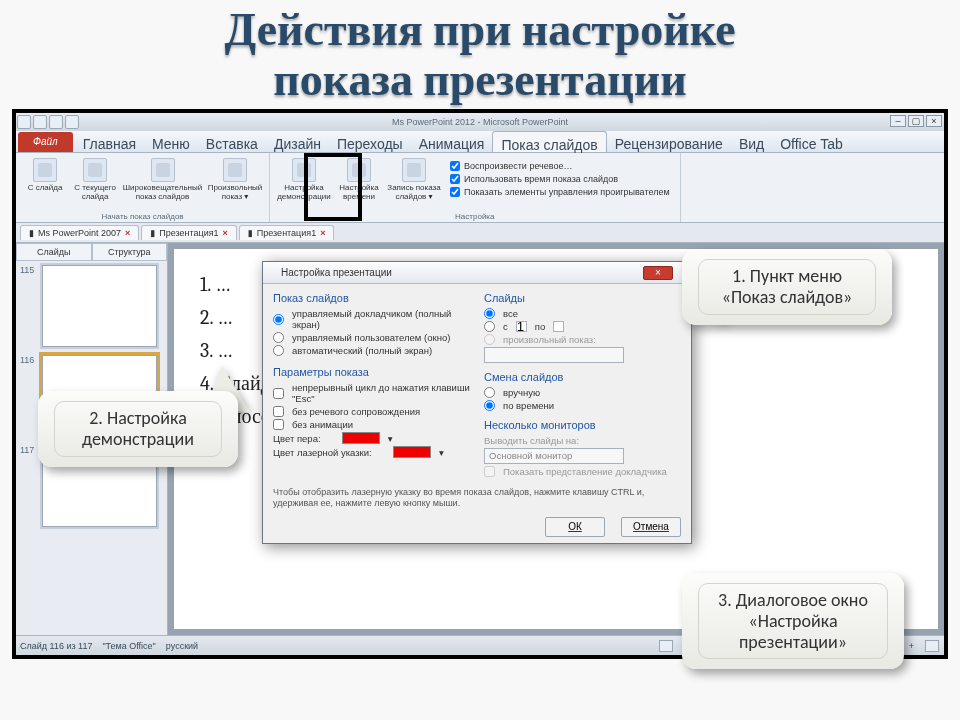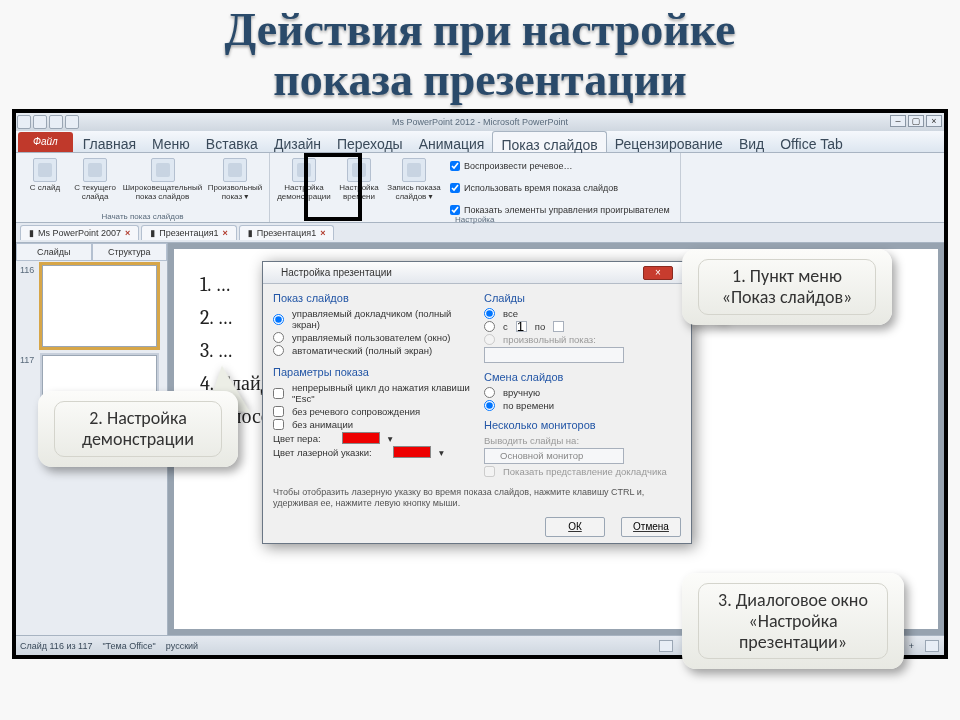--- a/index.html
+++ b/index.html
@@ -67,21 +67,21 @@
   .rgroup .glabel { text-align:center; font-size:8px; color:#5a6b7c; padding-bottom:1px;}
   .rbtn { width:50px; text-align:center; font-size:8px; line-height:1.1; padding-top:2px;}
   .rbtn.w60{width:60px;}
   .rbtn.w85{width:85px;}
   .rbtn .ico {
     width:24px; height:24px; margin:1px auto 2px auto;
     background:#dfe8f2; border:1px solid #b4c0d0; border-radius:2px;
     position:relative;
   }
   .rbtn .ico::after{content:"";position:absolute;inset:4px;background:#c8d4e2;border-radius:2px;}
-  .chkcol { display:flex; flex-direction:column; gap:12px; padding:6px 6px 0 6px; font-size:9px;}
+  .chkcol { display:flex; flex-direction:column; gap:3px; padding:6px 6px 0 6px; font-size:9px;}
   .chkcol label{display:flex;align-items:center;gap:4px;}
   .chkcol input{width:10px;height:10px;}
   
   .doctabs {
     height:20px; background:#e4e9f0; display:flex; align-items:center; gap:2px;
     border-bottom:1px solid #a8b4c2; padding:0 4px;
   }
   .doctabs .dt {
     background:#f5f7fb; border:1px solid #b4c0d0; border-bottom:none;
     padding:2px 8px; font-size:9px; border-radius:3px 3px 0 0;
@@ -194,21 +194,21 @@
     <div class="mtab active">Показ слайдов</div>
     <div class="mtab">Рецензирование</div>
     <div class="mtab">Вид</div>
     <div class="mtab">Office Tab</div>
   </div>
 
   <div class="ribbon">
     <div class="rgroup">
       <div class="btnrow">
         <div class="rbtn"><div class="ico"></div><span>С
-слайд</span></div>
+слайда</span></div>
         <div class="rbtn"><div class="ico"></div><span>С текущего
 слайда</span></div>
         <div class="rbtn w85"><div class="ico"></div><span>Широковещательный
 показ слайдов</span></div>
         <div class="rbtn w60"><div class="ico"></div><span>Произвольный
 показ ▾</span></div>
       </div>
       <div class="glabel">Начать показ слайдов</div>
     </div>
     <div class="rgroup">
@@ -258,20 +258,24 @@
       </div>
   </div>
 
   <div class="workspace">
     <div class="sidepanel">
       <div class="sidetabs">
         <div>Слайды</div>
         <div>Структура</div>
       </div>
       <div class="thumbs">
+        <div class="thumb">
+            <div class="num">115</div>
+            <div class="slide"></div>
+          </div>
         <div class="thumb sel">
             <div class="num">116</div>
             <div class="slide"></div>
           </div>
         <div class="thumb">
             <div class="num">117</div>
             <div class="slide"></div>
           </div>
       </div>
     </div>
@@ -367,21 +371,21 @@
               <input type="radio" style="">
               <span>вручную</span>
             </div>
           <div class="dopt">
               <input type="radio" checked="" style="">
               <span>по времени</span>
             </div>
           <h4 style="margin-top:8px">Несколько мониторов</h4>
           <div class="dopt" style="color:#999">Выводить слайды на:</div>
           <div class="dopt">
-              <div class="combo" style="color:#888;padding:1px 15px;">Основной монитор</div>
+              <div class="combo" style="color:#888;padding:1px 4px;">Основной монитор</div>
             </div>
           <div class="dopt" style="color:#999">
               <input type="checkbox" disabled="" style="">
               <span>Показать представление докладчика</span>
             </div>
         </div>
       </div>
       <div class="hint">Чтобы отобразить лазерную указку во время показа слайдов, нажмите клавишу CTRL и, удерживая ее, нажмите левую кнопку мыши.</div>
       <div class="dbtns">
         <button>ОК</button>

